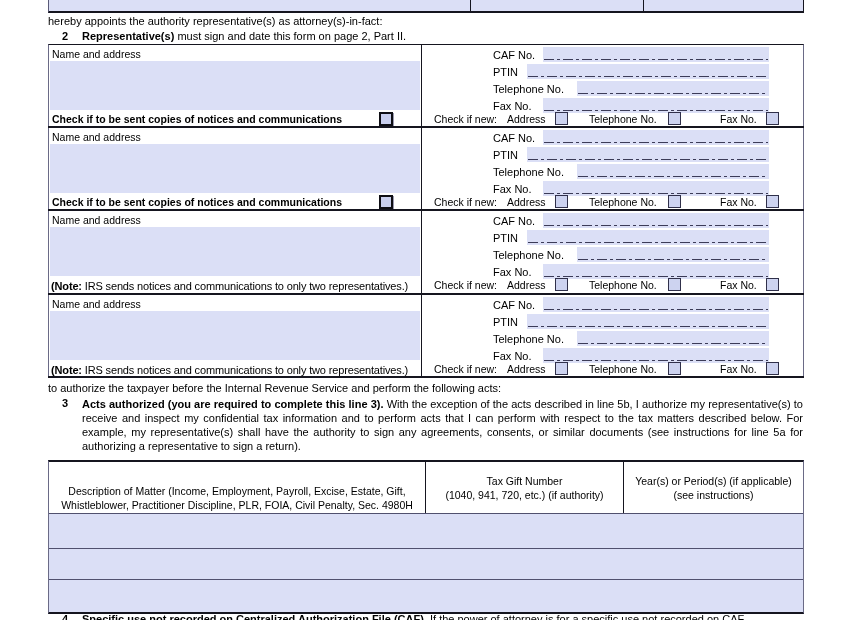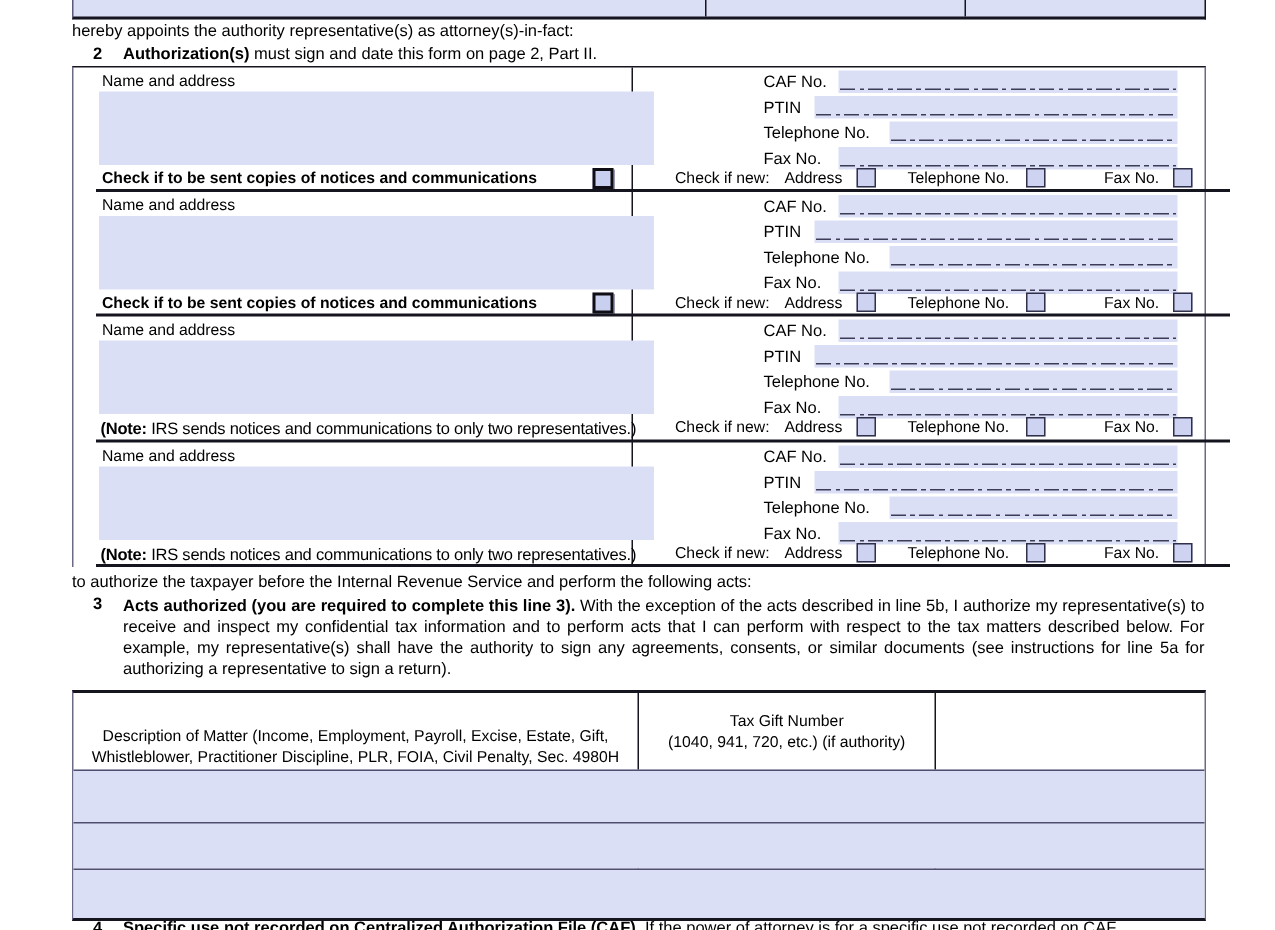--- a/index.html
+++ b/index.html
@@ -17,21 +17,21 @@
 
   
   .top-strip{left:48px;top:0;width:754px;height:11px;background:#dbdff6;
     border-bottom:2px solid #15151f;border-left:1px solid #5a5a78;border-right:1px solid #15151f;}
   .top-strip .vline{position:absolute;top:0;bottom:0;width:1px;background:#15151f;}
 
   
   .rep-table{left:48px;top:44px;width:754px;height:333px;
     border-top:1px solid #15151f;border-left:1px solid #6a6a86;border-right:1px solid #6a6a86;}
   .rep-table .mid-divider{position:absolute;left:372px;top:0;width:1px;height:333px;background:#15151f;}
-  .rep-block{position:absolute;left:0;width:754px;margin-left:16px;}
+  .rep-block{position:absolute;left:0;width:754px;}
   .rep-block .block-bottom{position:absolute;left:-1px;right:-1px;bottom:0;height:2px;background:#15151f;}
   .name-area{position:absolute;left:1px;top:16px;width:370px;height:49px;background:#dbdff6;}
   .name-label{position:absolute;left:3px;top:3px;}
   .bottom-left{position:absolute;left:3px;top:68px;}
   .note-line{position:absolute;left:2px;top:69px;font-size:11px;letter-spacing:-0.15px;white-space:nowrap;}
 
   .fld-label{position:absolute;left:444px;font-size:11px;line-height:14px;}
   .field{position:absolute;height:15px;background:#dbdff6;}
   .field::after{content:"";position:absolute;left:1px;right:1px;bottom:2px;height:1.5px;
     background-image:repeating-linear-gradient(90deg,#3c3c58 0 10px,transparent 10px 13px,#3c3c58 13px 16px,transparent 16px 19px);}
@@ -63,21 +63,21 @@
 </head>
 <body>
 
 <div class="abs top-strip">
   <div class="vline" style="left:421px;"></div>
   <div class="vline" style="left:594px;"></div>
 </div>
 
 <div class="abs t11" style="left:48px;top:15px;">hereby appoints the authority representative(s) as attorney(s)-in-fact:</div>
 <div class="abs num" style="left:62px;top:30px;">2</div>
-<div class="abs t11 nowrap" style="left:82px;top:30px;"><span class="b">Authorization(s)</span><span> must sign and date this form on page 2, Part II.</span></div>
+<div class="abs t11 nowrap" style="left:82px;top:30px;"><span class="b">Representative(s)</span><span> must sign and date this form on page 2, Part II.</span></div>
 
 <div class="abs rep-table">
   <div class="mid-divider"></div>
 
   <div class="rep-block" style="top:0;height:83px;">
     <div class="name-label t10">Name and address</div>
     <div class="name-area"></div>
     <div class="bottom-left t10 b nowrap">Check if to be sent copies of notices and communications</div>
     <div class="cb-thick" style="left:330px;top:67px;"></div>
     <div class="fld-label l-caf">CAF No.</div>
@@ -172,20 +172,24 @@
 <div class="para" style="left:82px;top:397px;width:721px;"><span class="b">Acts authorized (you are required to complete this line 3).</span><span> With the exception of the acts described in line 5b, I authorize my representative(s) to receive and inspect my confidential tax information and to perform acts that I can perform with respect to the tax matters described below. For example, my representative(s) shall have the authority to sign any agreements, consents, or similar documents (see instructions for line 5a for authorizing a representative to sign a return).</span></div>
 
 <div class="abs acts-table">
   <div class="col-div" style="left:376px;"></div>
   <div class="col-div" style="left:574px;"></div>
   <div class="hdr" style="left:4px;top:22px;width:368px;">Description of Matter (Income, Employment, Payroll, Excise, Estate, Gift, Whistleblower, Practitioner Discipline, PLR, FOIA, Civil Penalty, Sec. 4980H Shared Responsibility Payment, etc.) (see instructions)</div>
   <div class="hdr" style="left:377px;top:12px;width:197px;">
     <div>Tax Gift Number</div>
     <div>(1040, 941, 720, etc.) (if authority)</div>
   </div>
+  <div class="hdr" style="left:575px;top:12px;width:179px;">
+    <div>Year(s) or Period(s) (if applicable)</div>
+    <div>(see instructions)</div>
+  </div>
 
   <div class="act-row" style="top:51px;height:35px;">
     <div class="act-cell" style="left:0;width:376px;"></div>
     <div class="act-cell" style="left:377px;width:197px;"></div>
     <div class="act-cell" style="left:575px;width:179px;"></div>
   </div>
   <div class="act-row" style="top:86px;height:31px;">
     <div class="act-cell" style="left:0;width:376px;"></div>
     <div class="act-cell" style="left:377px;width:197px;"></div>
     <div class="act-cell" style="left:575px;width:179px;"></div>

